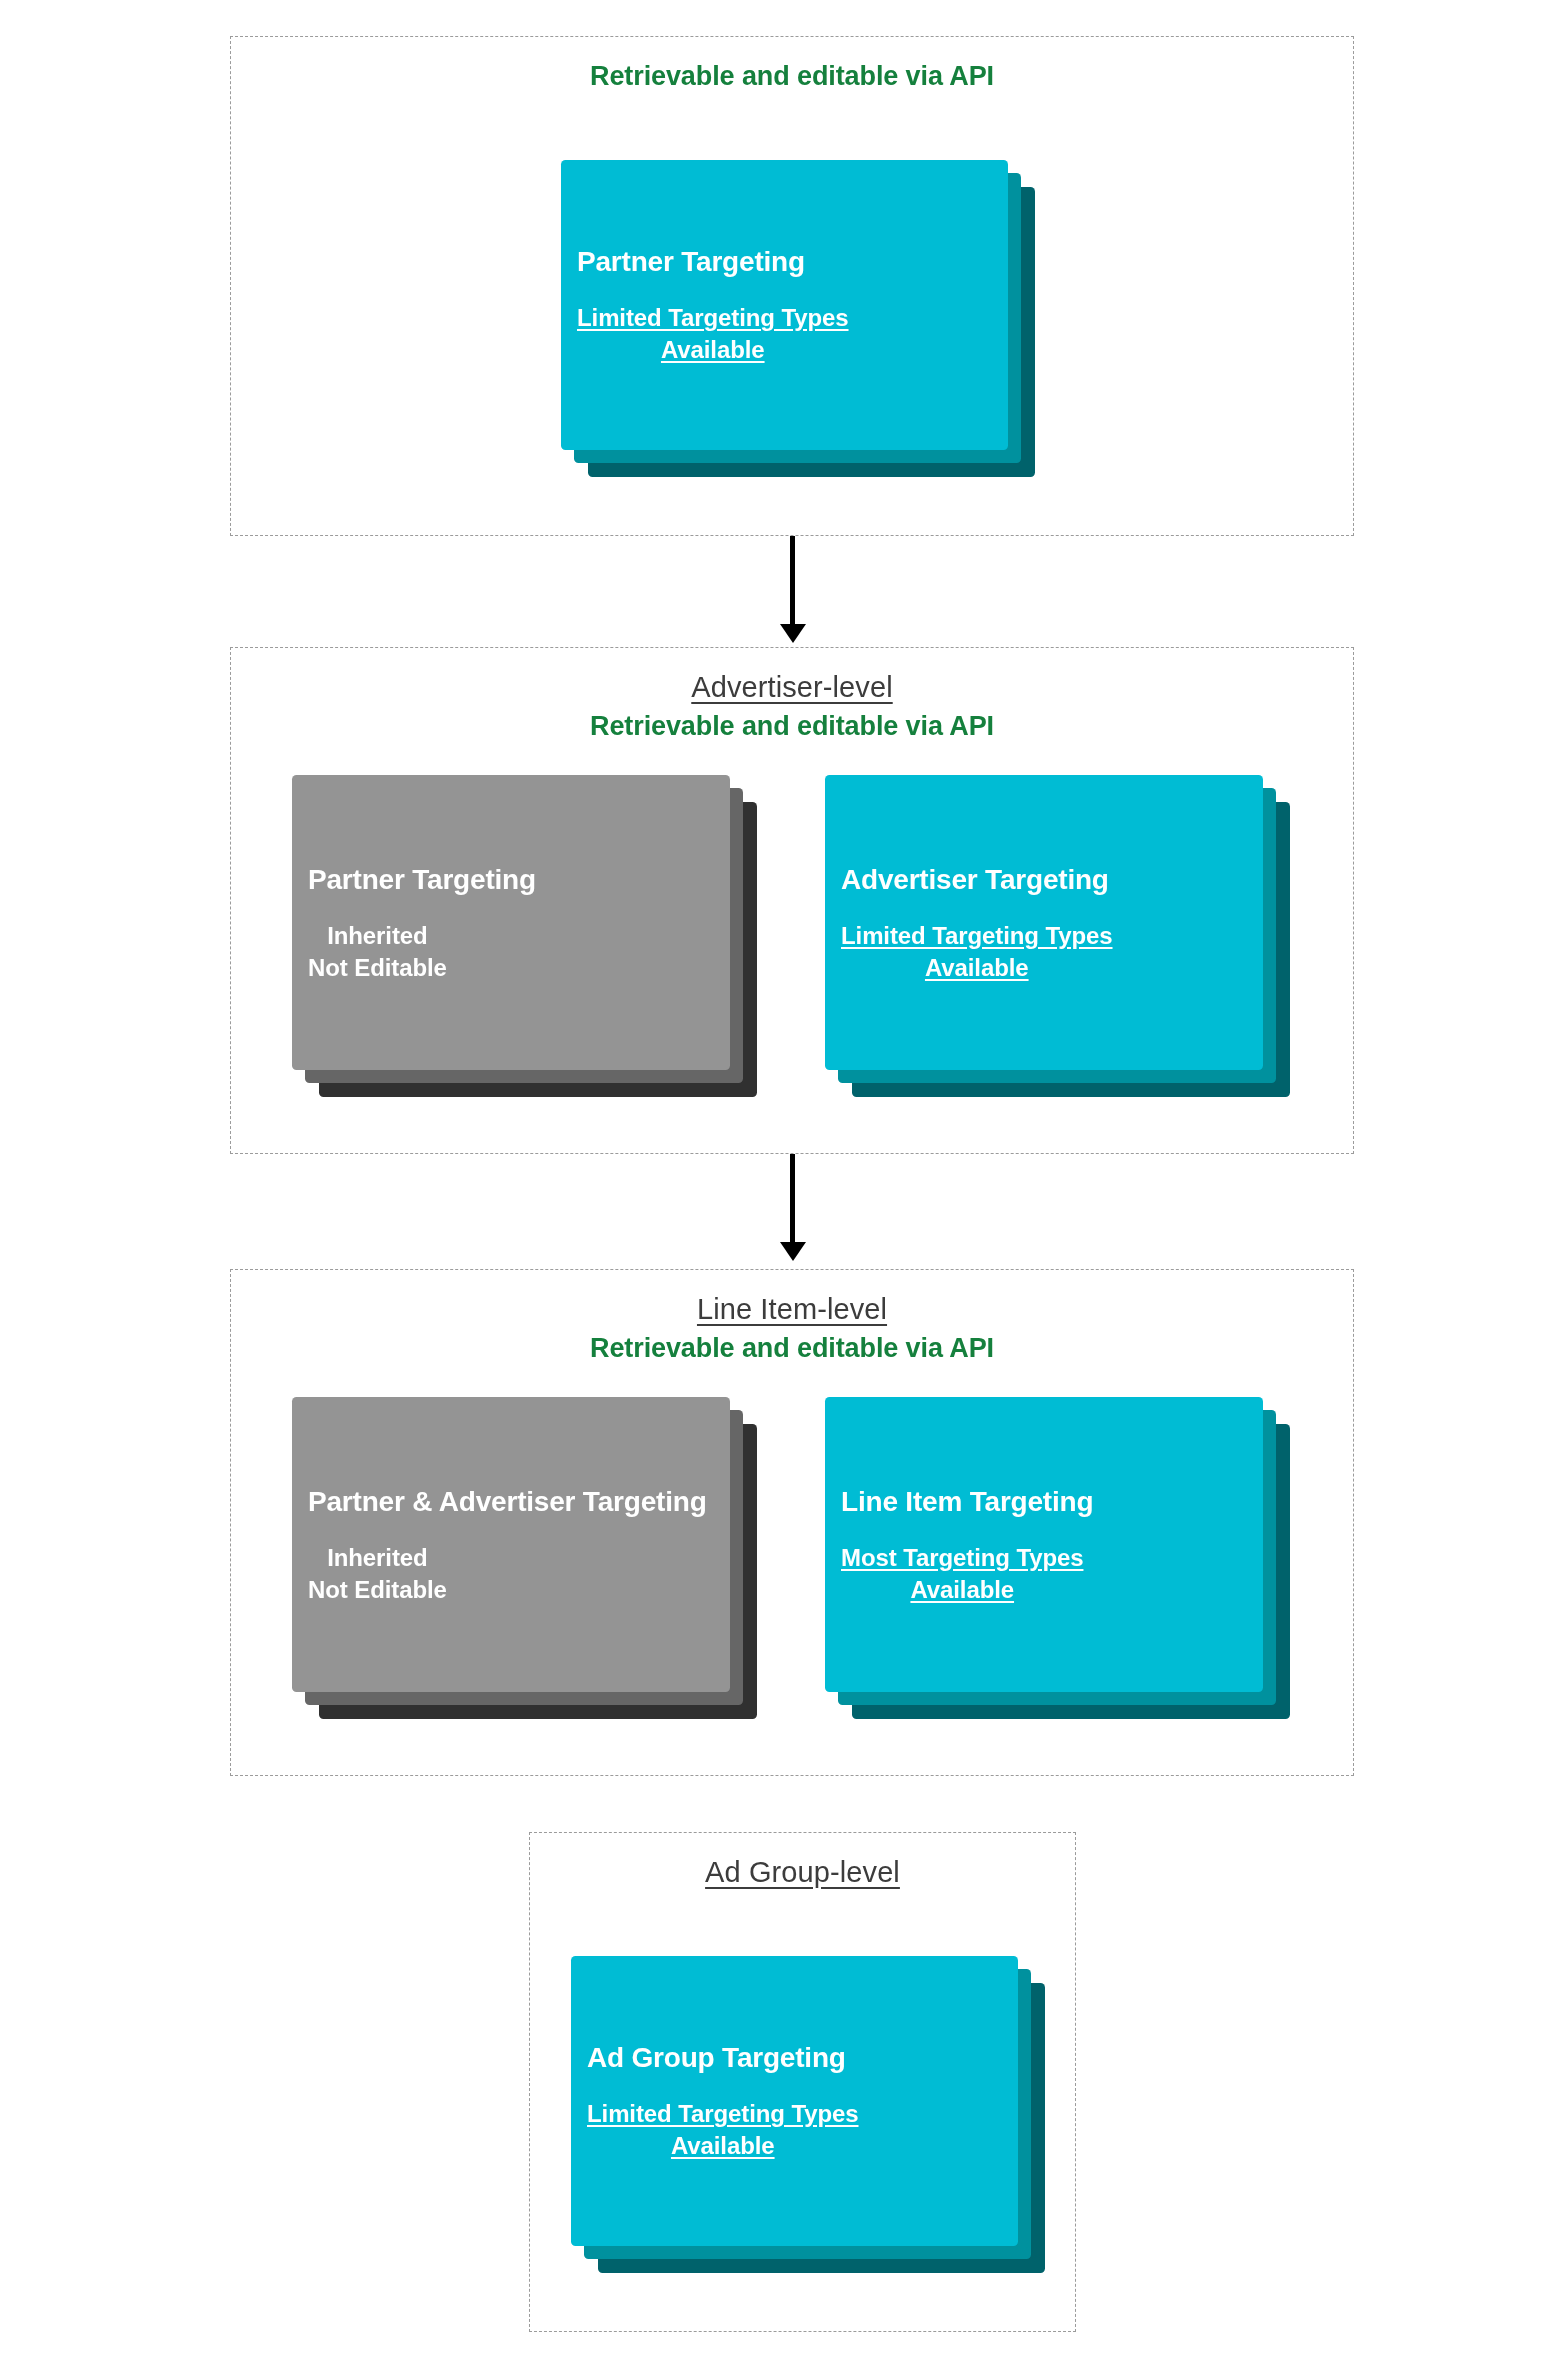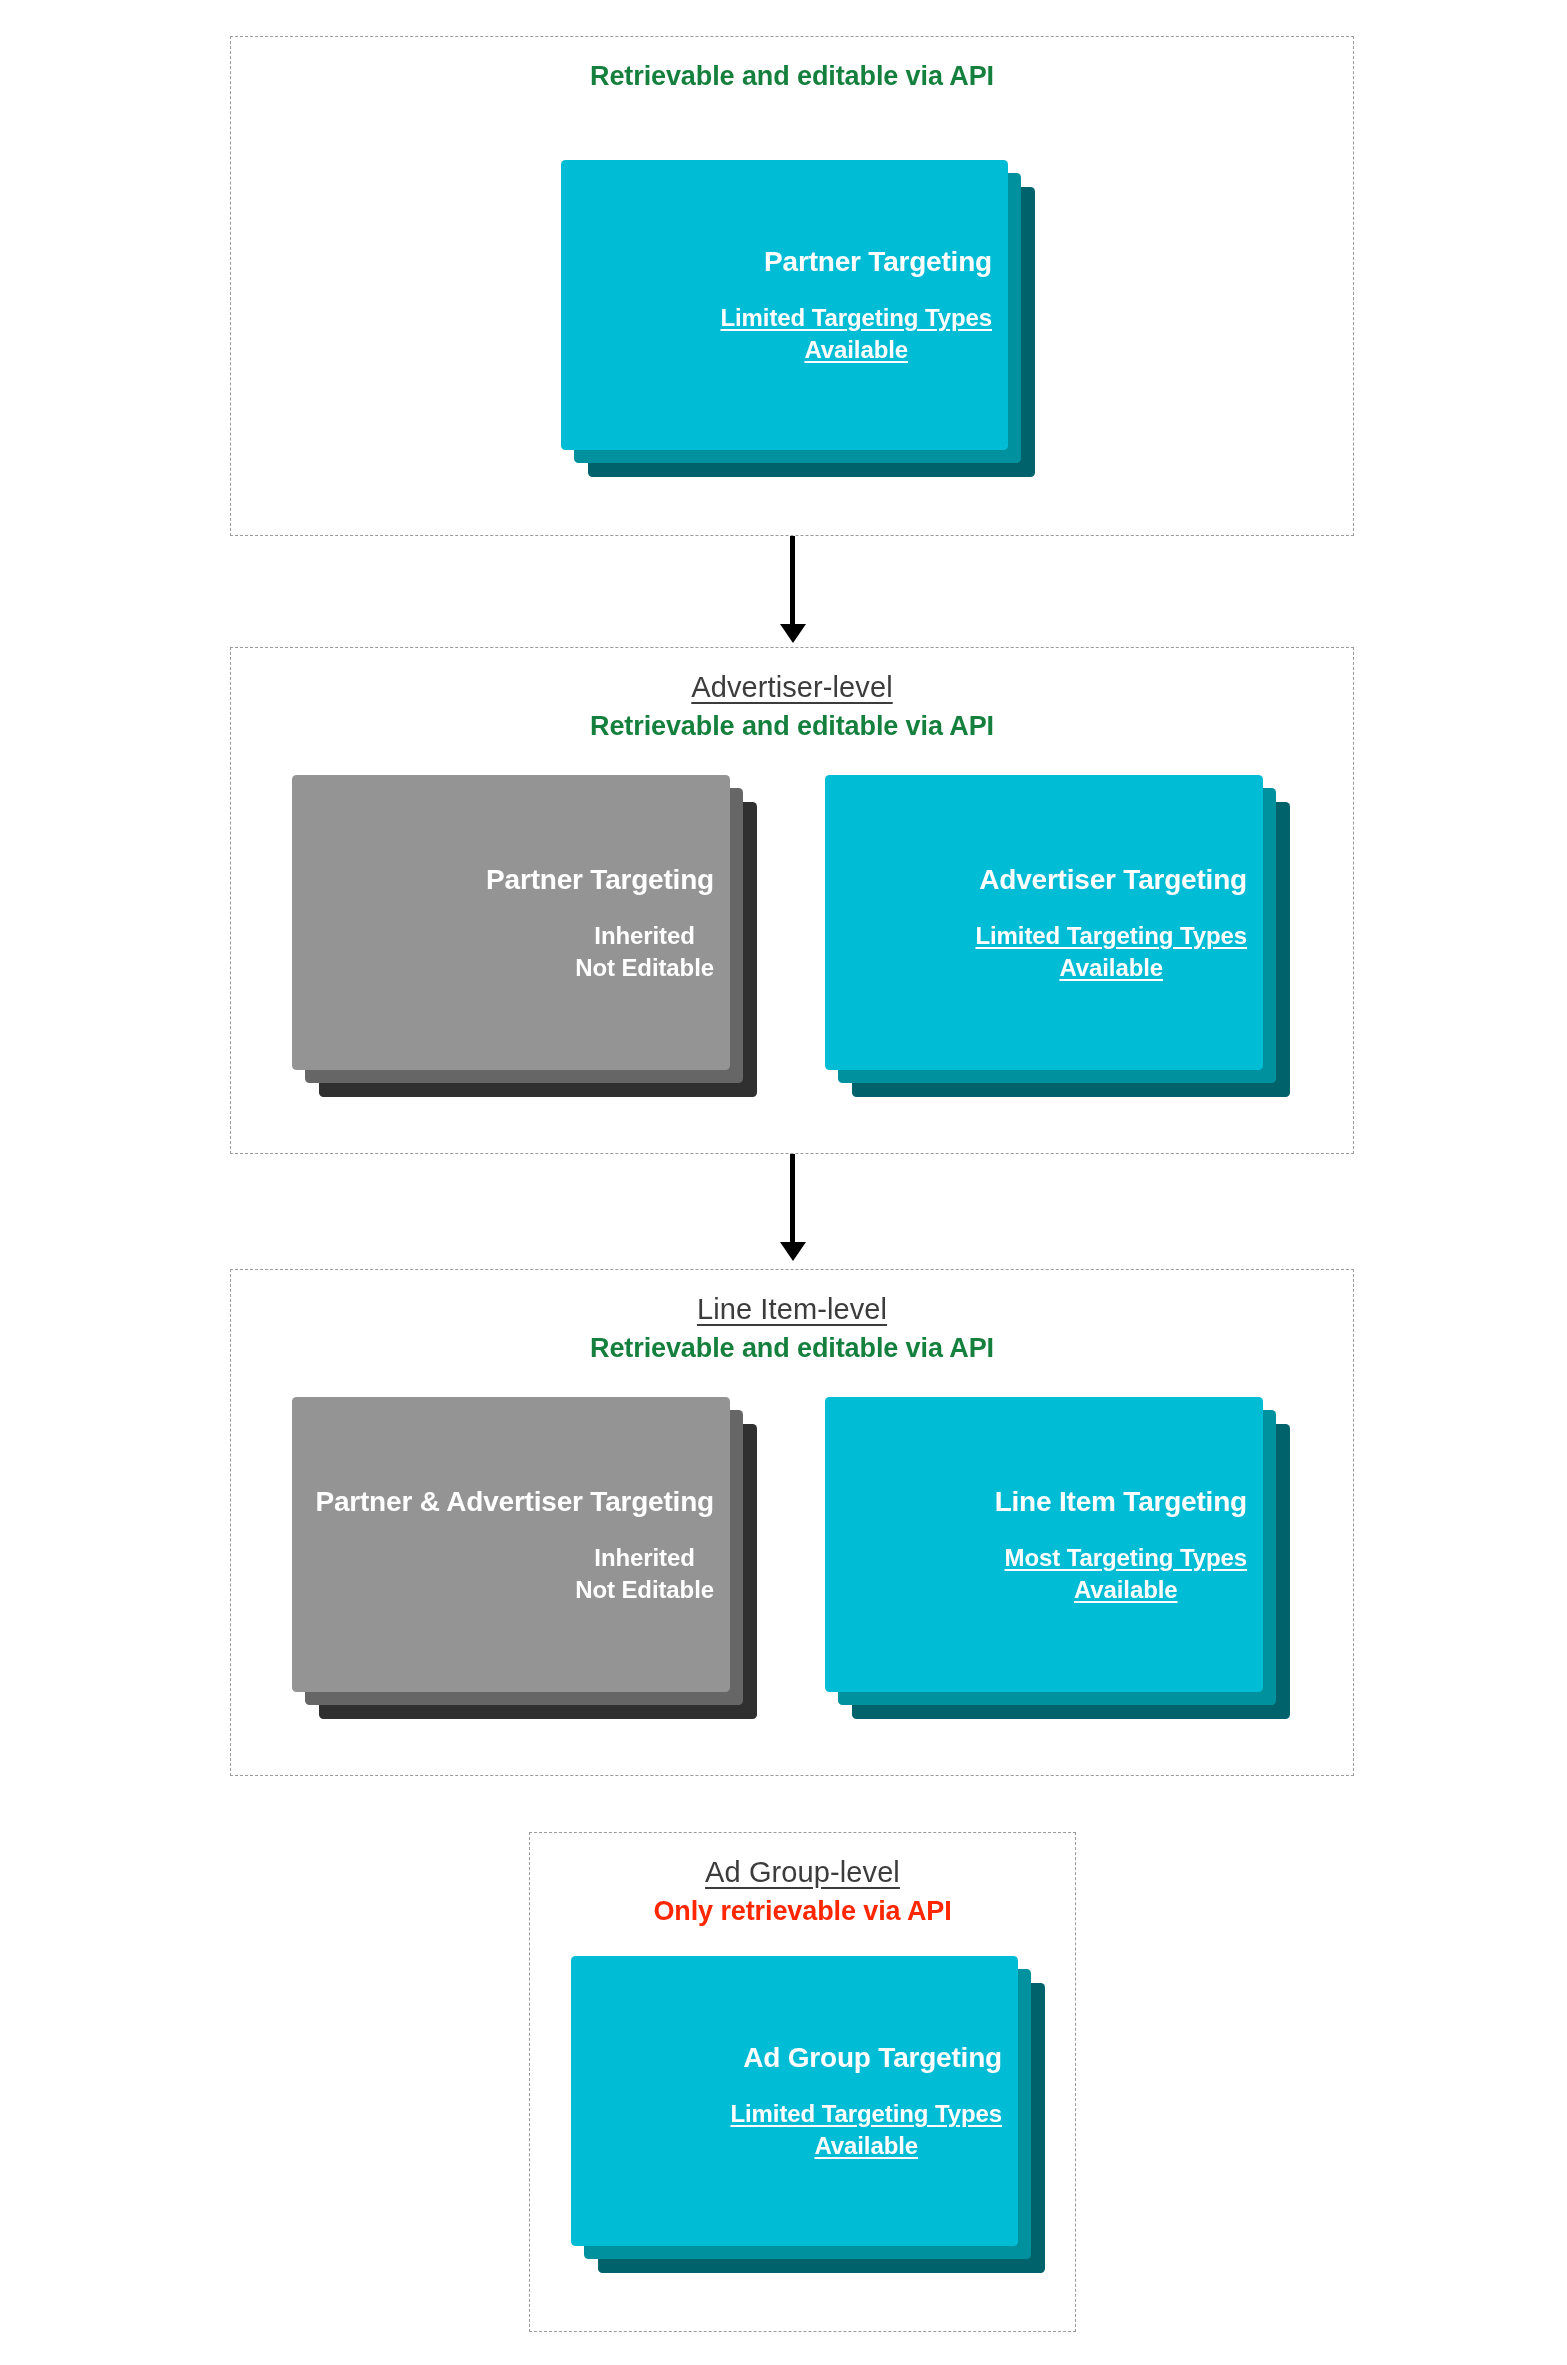--- a/index.html
+++ b/index.html
@@ -71,21 +71,21 @@
   }
   .card-layer.mid {
     left: 13.4px;
     top: 13.4px;
   }
   .card-layer.front {
     left: 0;
     top: 0;
     display: flex;
     flex-direction: column;
-    align-items: flex-end;
+    align-items: flex-start;
     justify-content: center;
     box-sizing: border-box;
     padding: 0 16px;
   }
 
   
   .teal .card-layer.front { background: #00bcd4; }
   .teal .card-layer.mid   { background: #00919e; }
   .teal .card-layer.back  { background: #00626b; }
 
@@ -229,21 +229,20 @@
           <span>Most Targeting Types</span><br>
           <span>Available</span>
         </div>
       </div>
     </div>
   </div>
 
   <div class="level-box" style="left:529px; top:1832px; width:547px; height:500px;">
     <div class="level-heading">
       <span class="level-title">Ad Group-level</span>
-      <span class="level-subtitle alert">Only retrievable via API</span>
     </div>
 
     <div class="card-stack teal" style="left:41px; top:123px; width:464px; height:317px;padding-left:7px;">
       <div class="card-layer back" style="width:447px; height:290px;"></div>
       <div class="card-layer mid" style="width:447px; height:290px;"></div>
       <div class="card-layer front" style="width:447px; height:290px;">
         <div class="card-title">Ad Group Targeting</div>
         <div class="card-note linked">
           <span>Limited Targeting Types</span><br>
           <span>Available</span>

